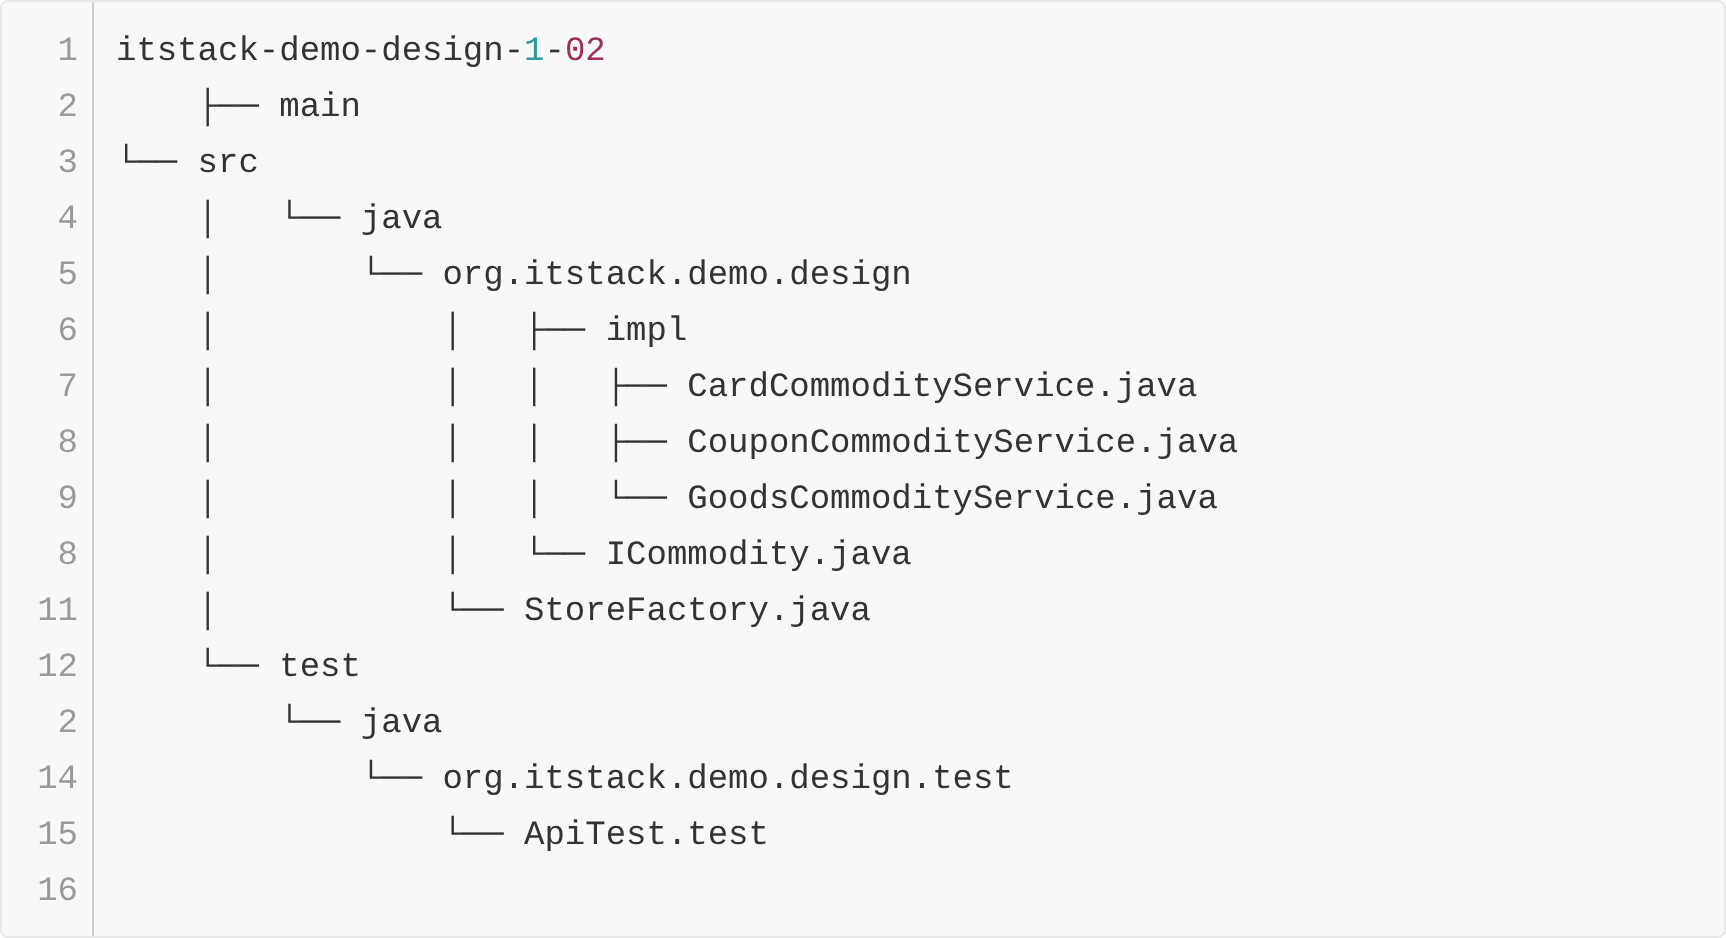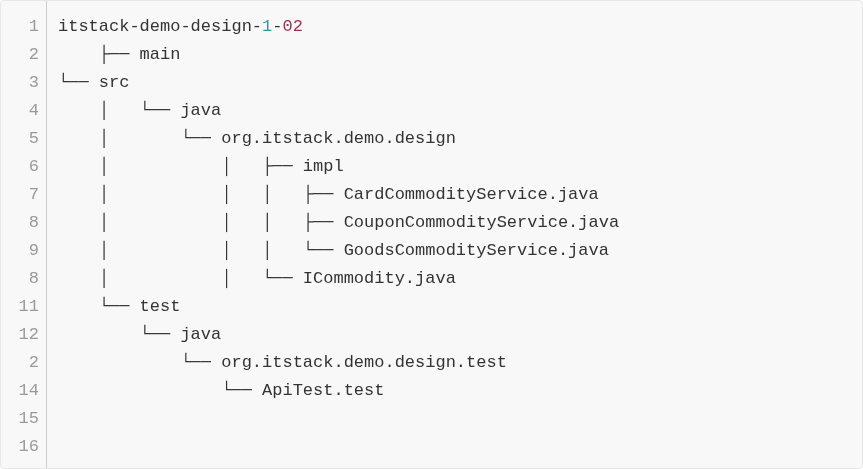--- a/index.html
+++ b/index.html
@@ -76,18 +76,19 @@
     <div class="codeline"><span>itstack-demo-design-</span><span class="tok-teal">1</span><span>-</span><span class="tok-red">02</span></div>
     <div class="codeline">    ├── main</div>
     <div class="codeline">└── src</div>
     <div class="codeline">    │   └── java</div>
     <div class="codeline">    │       └── org.itstack.demo.design</div>
     <div class="codeline">    │           │   ├── impl</div>
     <div class="codeline">    │           │   │   ├── CardCommodityService.java</div>
     <div class="codeline">    │           │   │   ├── CouponCommodityService.java</div>
     <div class="codeline">    │           │   │   └── GoodsCommodityService.java</div>
     <div class="codeline">    │           │   └── ICommodity.java</div>
+    <div class="codeline">    │           └── StoreFactory.java</div>
     <div class="codeline">    └── test</div>
     <div class="codeline">        └── java</div>
     <div class="codeline">            └── org.itstack.demo.design.test</div>
     <div class="codeline">                └── ApiTest.test</div>
   </div>
 </div>
 
 </body></html>

